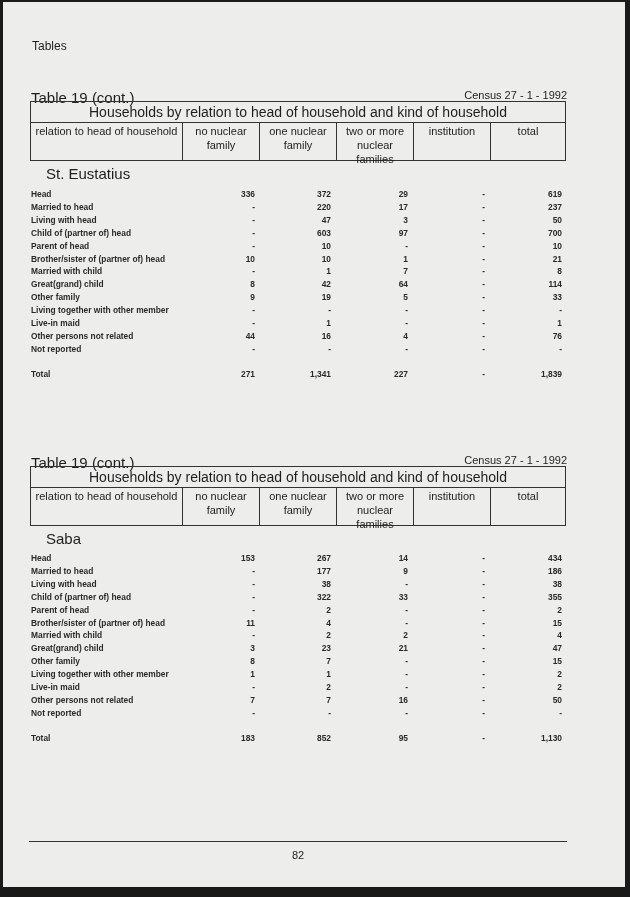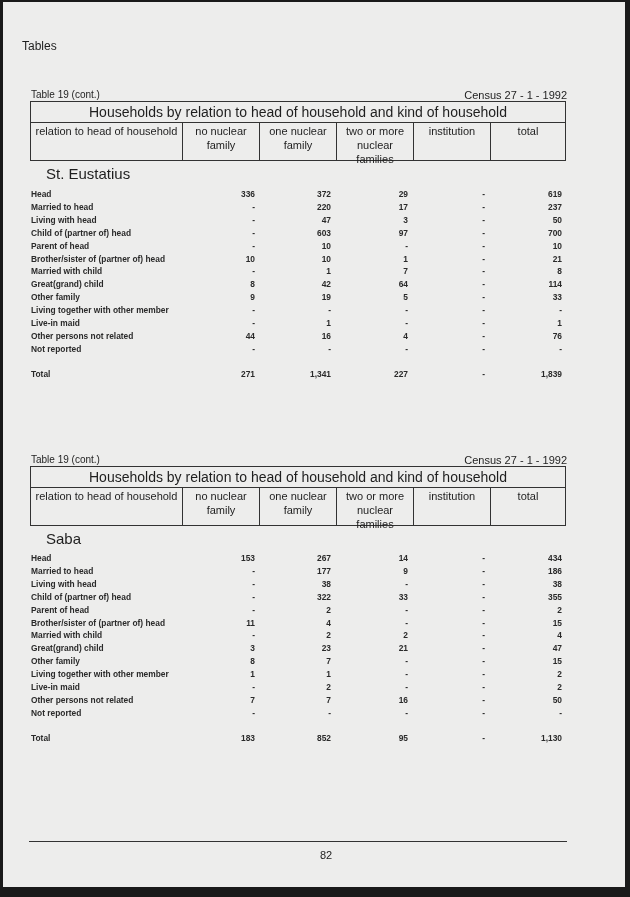--- a/index.html
+++ b/index.html
@@ -7,22 +7,22 @@
     width: 630px; height: 897px; position: relative; overflow: hidden;
     background: #1a1a1a;
     font-family: "Liberation Sans", sans-serif;
     color: #1e1e1e;
   }
   .page {
     position: absolute; left: 3px; top: 2px; width: 622px; height: 885px;
     background: #ededec;
   }
   .abs { position: absolute; white-space: nowrap; }
-  .section-label { left: 19px; top: 37px; font-size: 12px; text-align: center; }
-  .table-caption { font-size: 10px; }
+  .section-label { left: 29px; top: 37px; font-size: 12px; text-align: center; }
+  .table-caption { font-size: 15px; }
   .census { font-size: 11px; text-align: right; }
   .hdr-box {
     position: absolute; left: 27px; width: 536px; height: 60px;
     border: 1px solid #333; box-sizing: border-box; padding-left: 45px;
   }
   .hdr-title {
     position: absolute; left: 0; right: 0; top: 0; height: 20px;
     border-bottom: 1px solid #333; text-align: center;
     font-size: 14px; line-height: 20px;
   }
@@ -38,21 +38,21 @@
   .row .c { position: absolute; text-align: right; width: 40px; }
   .row .c0 { left: 212px; }
   .row .c1 { left: 288px; }
   .row .c2 { left: 365px; }
   .row .c3 { left: 442px; }
   .row .c4 { left: 519px; }
   .footer-line {
     position: absolute; left: 26px; width: 538px; top: 839px;
     border-top: 1.5px solid #333;
   }
-  .page-num { left: 0; width: 590px; top: 847px; font-size: 11px; text-align: center; margin-left: 28px; }
+  .page-num { left: 0; width: 590px; top: 847px; font-size: 11px; text-align: center; }
 </style>
 </head>
 <body>
 
 <div class="page">
 
   <div class="abs section-label">Tables</div>
 
   <div>
     <div class="abs table-caption" style="left:28px; top:87px;">Table 19 (cont.)</div>

